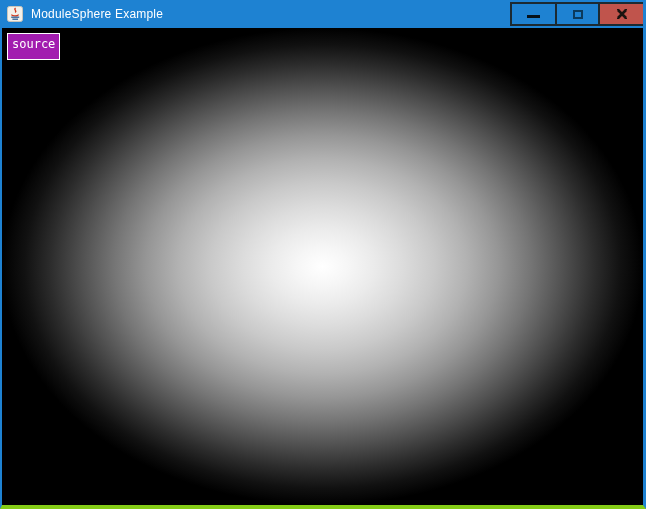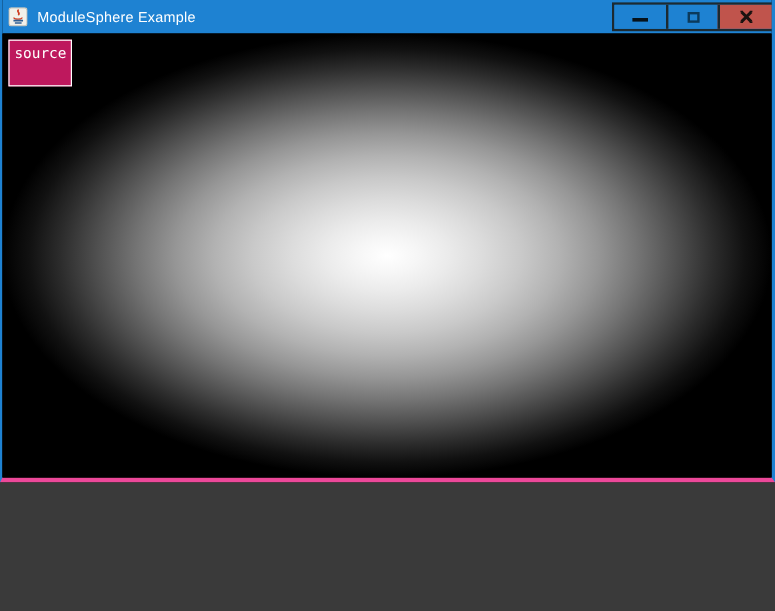--- a/index.html
+++ b/index.html
@@ -1,23 +1,23 @@
 <!DOCTYPE html>
 <html><head>
 <meta charset="utf-8">
 <style>
   html,body{margin:0;padding:0;background:#3a3a3a;}
   *{box-sizing:border-box;}
   .window{
     position:relative;
-    width:646px;height:402px;
+    width:646px;height:509px;
     background:#000;
     border-left:2px solid #1e82d2;
     border-right:3px solid #1e82d2;
-    border-bottom:4px solid #ec4899;
+    border-bottom:4px solid #84cc16;
     display:flex;flex-direction:column;
     font-family:"Liberation Sans",sans-serif;
     overflow:hidden;
   }
   .titlebar{
     height:28px;flex:0 0 28px;
     margin-left:-2px;margin-right:-3px;
     background:#1e82d2;
     display:flex;align-items:center;
     position:relative;
@@ -70,27 +70,27 @@
       #b2b2b2 45%,
       #969696 55%,
       #757575 65%,
       #515151 75%,
       #2c2c2c 85%,
       #111111 93%,
       #000000 100%);
   }
   .source-node{
     position:absolute;left:5px;top:5px;
-    background:#be185d;
+    background:#a21caf;
     border:1px solid #ffffff;
     color:#ffffff;
     font-family:"DejaVu Sans Mono","Liberation Mono",monospace;
     font-size:12px;
     line-height:16px;
-    padding:2px 4px 19px 4px;
+    padding:2px 4px 7px 4px;
     min-width:46px;
     text-align:center;
     cursor:default;
   }
 </style>
 </head>
 <body>
 
 <div class="window">
 

